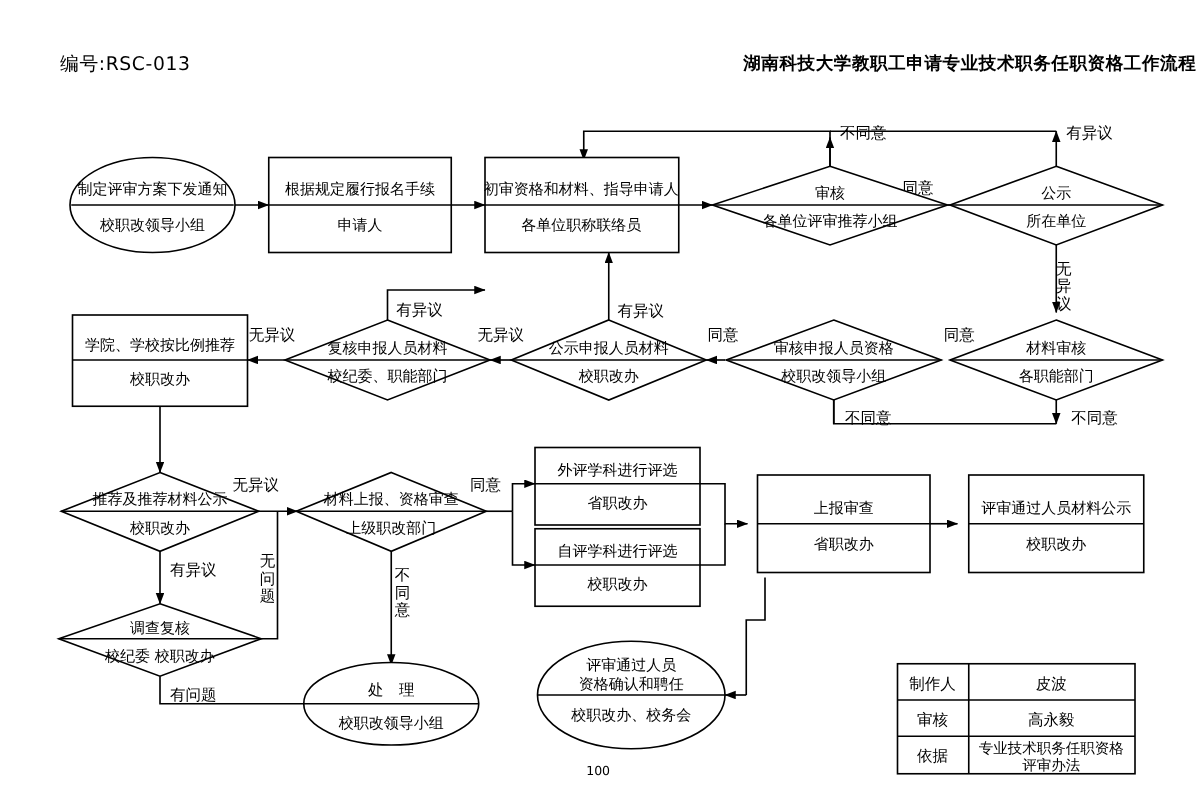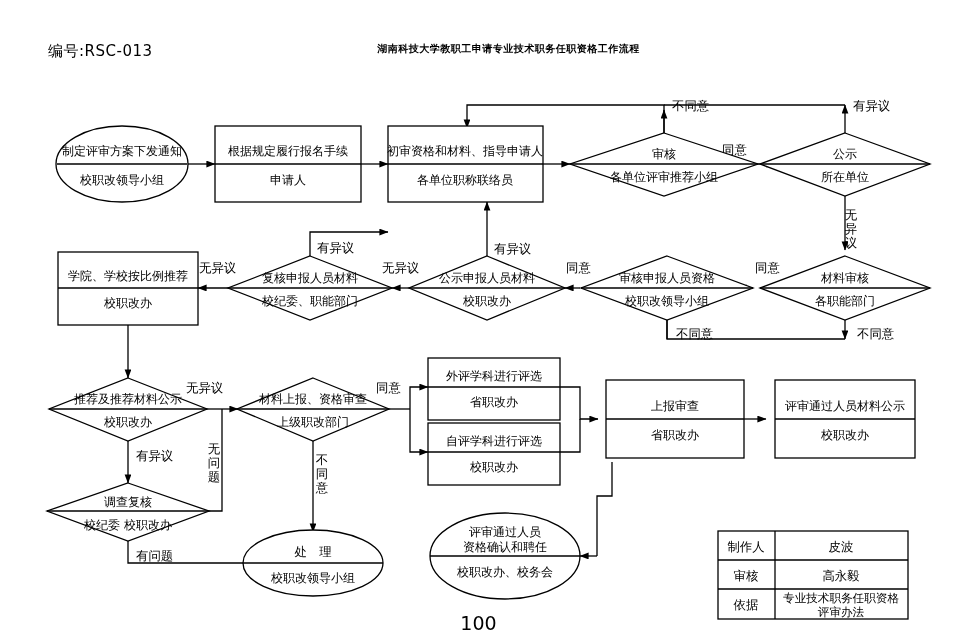--- a/index.html
+++ b/index.html
@@ -1,20 +1,20 @@
 <!DOCTYPE html>
 <html><head>
 <meta charset="utf-8">
 <style>
   html,body{margin:0;padding:0;background:#ffffff;}
   body{width:957px;height:637px;font-family:"DejaVu Sans","Liberation Sans",sans-serif;color:#000;position:relative;overflow:hidden;}
   #page{position:relative;width:957px;height:503px;}
   .doc-no{position:absolute;left:48px;top:42px;font-size:15px;letter-spacing:0.5px;}
-  .doc-title{position:absolute;left:0;top:42px;width:957px;text-align:center;font-size:10px;font-weight:bold;letter-spacing:0.5px;padding-left:60px;box-sizing:border-box;}
-  .page-no{position:absolute;left:0;top:612px;width:957px;text-align:center;font-size:19px;}
+  .doc-title{position:absolute;left:0;top:42px;width:957px;text-align:right;font-size:14px;font-weight:bold;letter-spacing:0.5px;padding-left:60px;box-sizing:border-box;}
+  .page-no{position:absolute;left:0;top:612px;width:957px;text-align:center;font-size:10px;}
   svg{position:absolute;left:0;top:0;}
   .shape{fill:#ffffff;stroke:#000000;stroke-width:1.3;}
   .line{stroke:#000000;stroke-width:1.3;fill:none;}
   .divider{stroke:#000000;stroke-width:1.3;}
   text{font-family:"DejaVu Sans","Liberation Sans",sans-serif;fill:#000;}
   .nlabel{font-size:12.4px;text-anchor:middle;}
   .nlabel-sm{font-size:12px;text-anchor:middle;}
   .elabel{font-size:12.4px;}
   .vlabel{font-size:12.4px;text-anchor:middle;}
   .tcell{font-size:12.4px;text-anchor:middle;}

